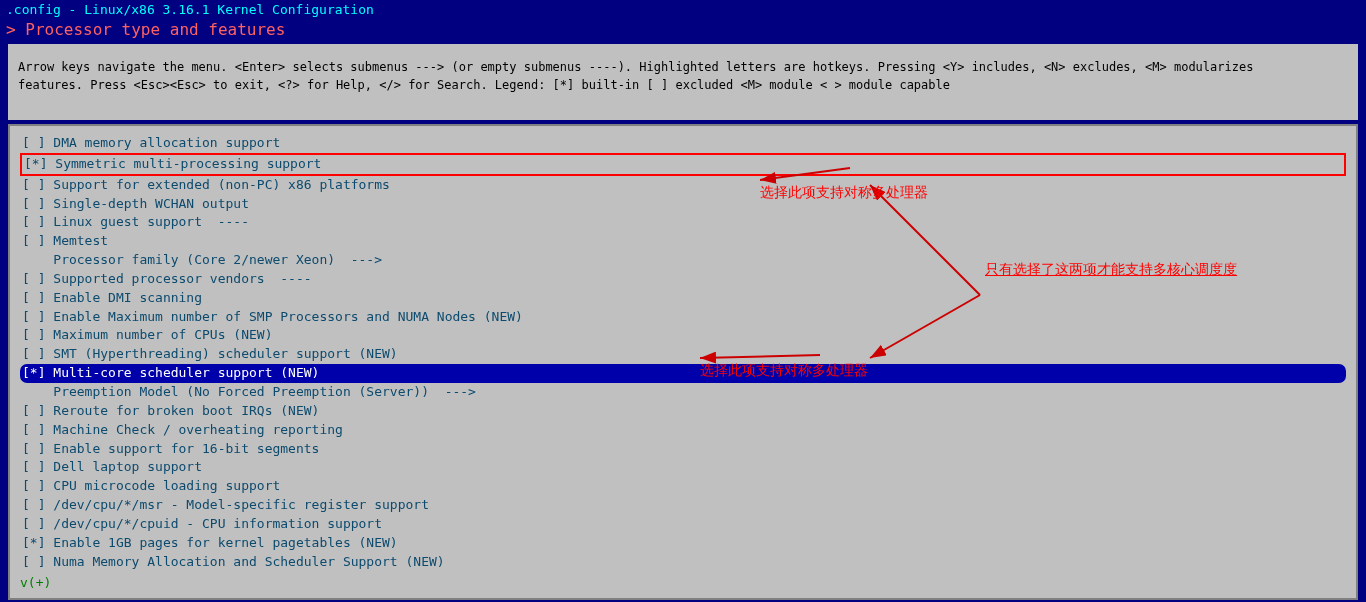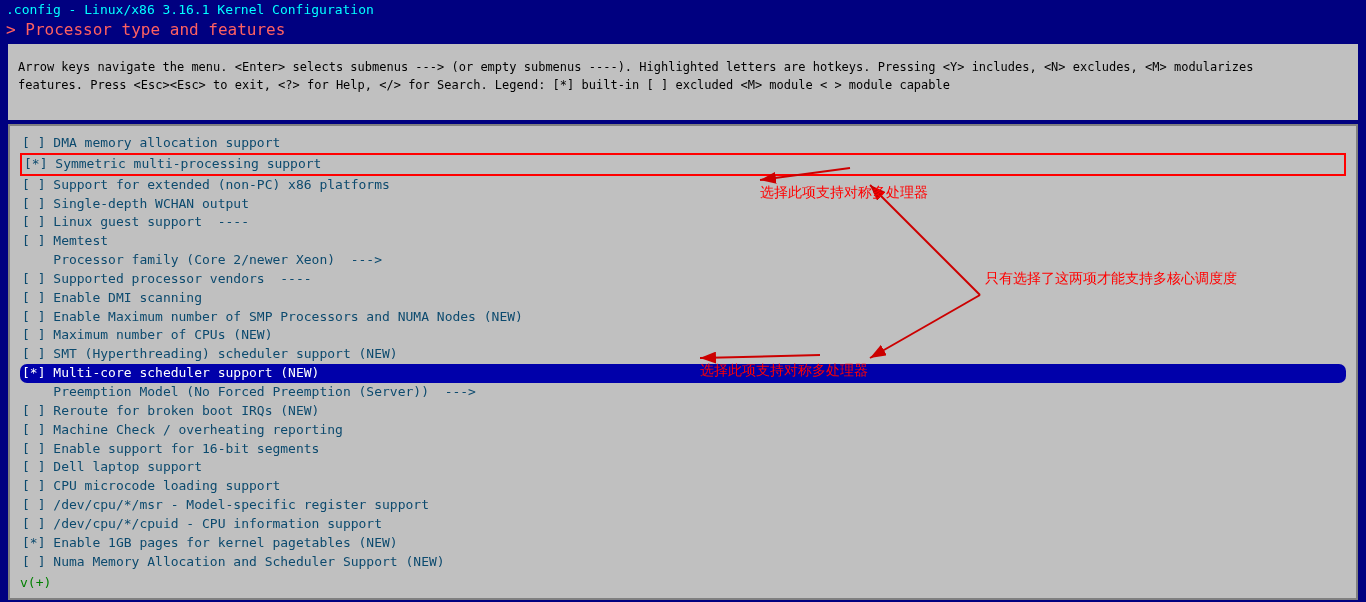--- a/index.html
+++ b/index.html
@@ -151,17 +151,17 @@
     </svg>
 
     <div class="annotation-text" style="left: 760px; top: 152px; margin-top: 32px;">
       <span>选择此项支持对称多处理器</span>
     </div>
 
     <div class="annotation-text" style="left: 700px; top: 362px;">
       <span>选择此项支持对称多处理器</span>
     </div>
 
-    <div class="annotation-text" style="left: 985px; top: 270px;">
+    <div class="annotation-text" style="left: 985px; top: 261px; text-decoration: underline;">
       <span>只有选择了这两项才能支持多核心调度度</span>
     </div>
   </div>
 </div>
 
 </body></html>

